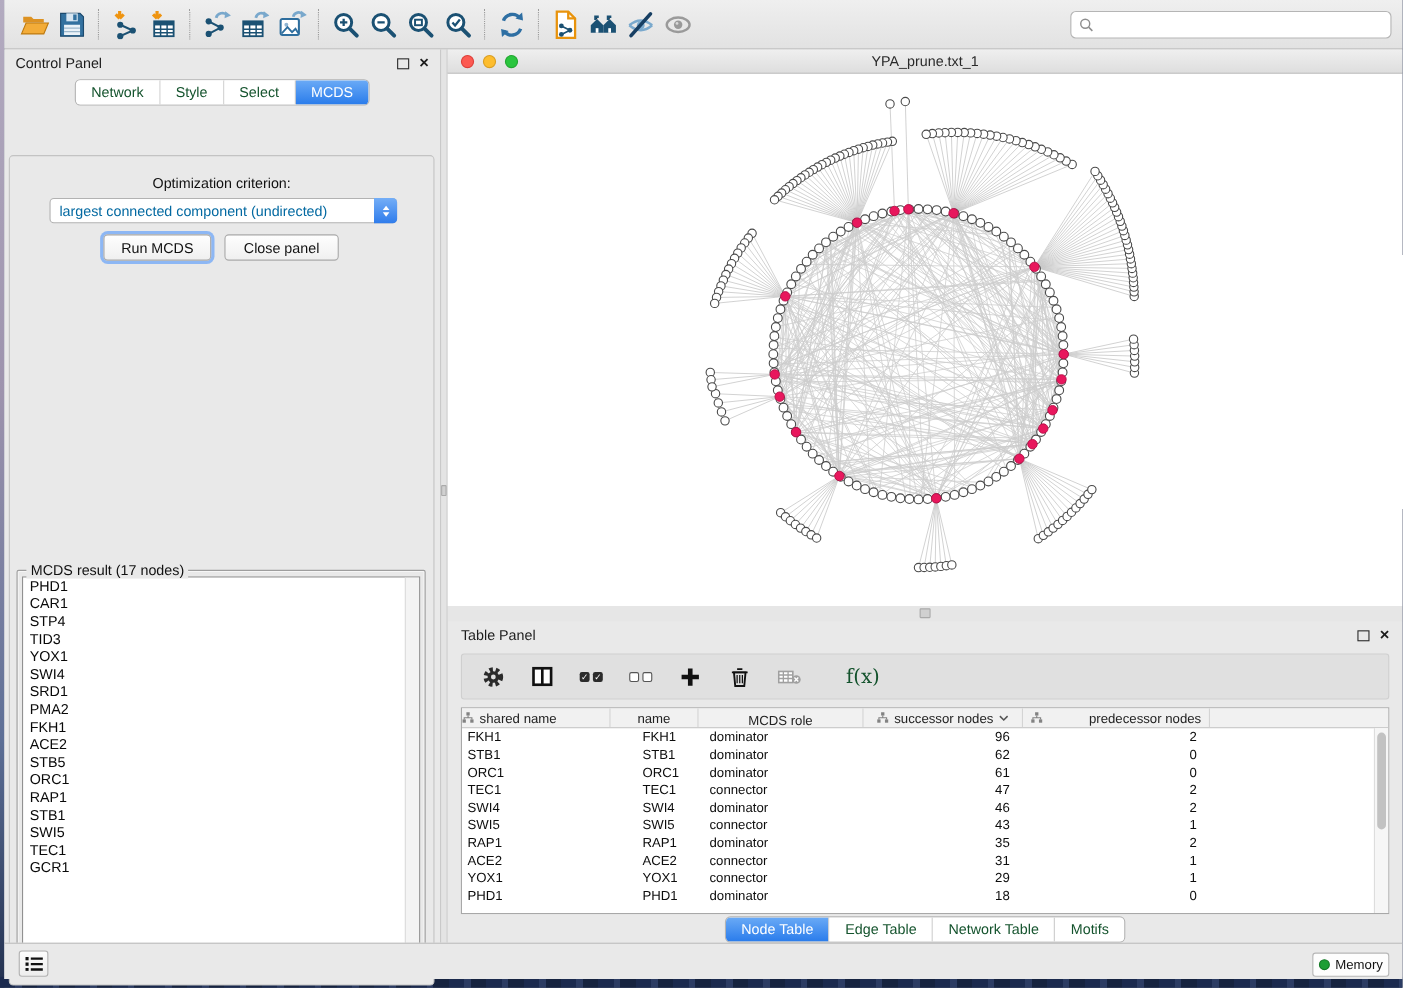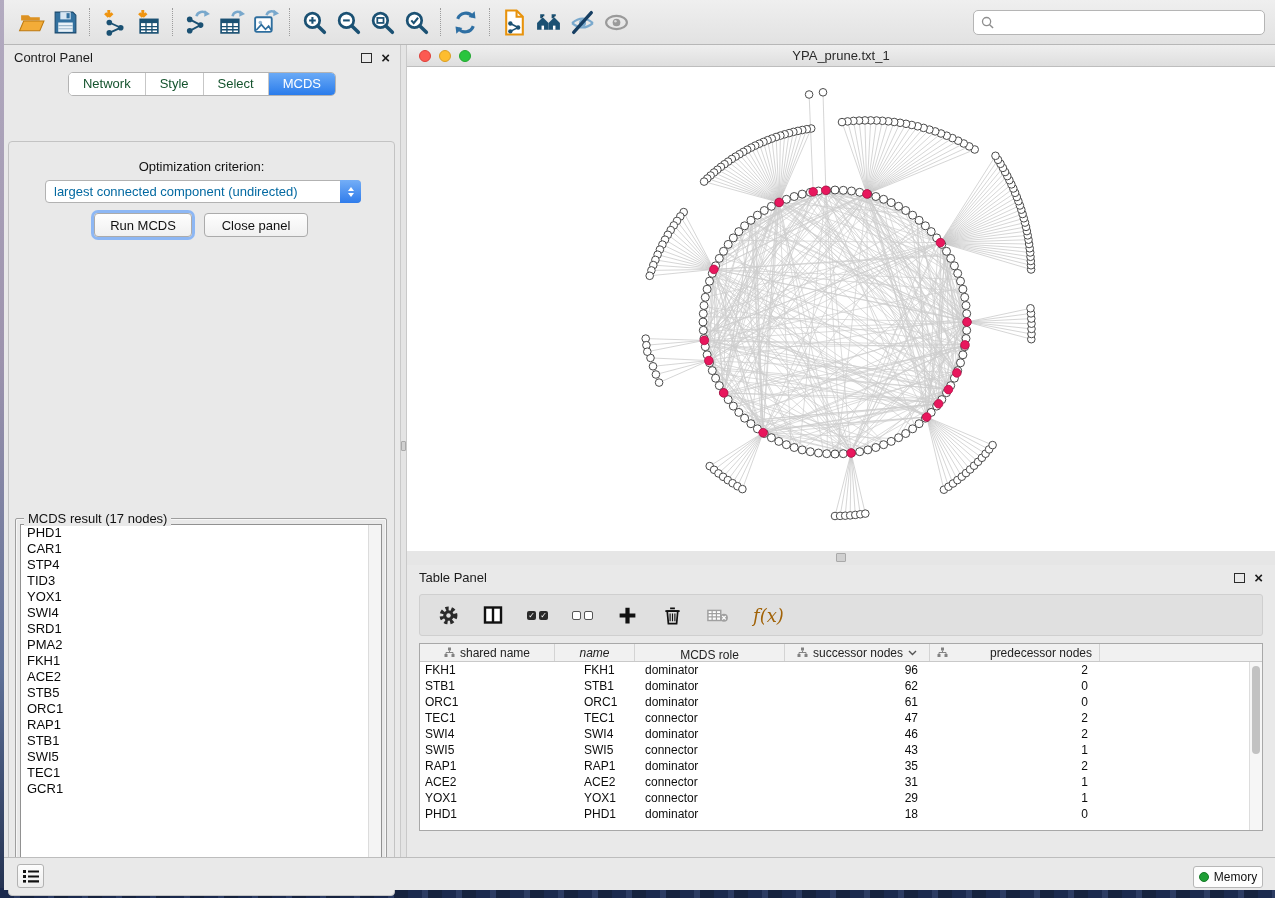--- a/index.html
+++ b/index.html
@@ -86,21 +86,21 @@
   
   .table-panel { position:absolute; left:0; top:520px; width:868px; height:292px; background:#e9e9e9; }
   .tp-titlebar { height:25px; display:flex; align-items:center; padding:0 12px; font-size:13px; color:#1c1c1c; }
   .tp-toolbar { position:absolute; left:12px; top:29px; width:844px; height:42px; background:#e0e0e0;
     border:1px solid #cfcfcf; border-radius:3px; display:flex; align-items:center; padding-left:18px; gap:24px; }
   .tpi { display:flex; align-items:center; }
   .chkpair { display:flex; gap:3px; }
   .cbx { width:9px; height:9px; border-radius:2px; }
   .cbx.on { background:#2b2b2b; color:#fff; font-size:8px; line-height:9px; text-align:center; }
   .cbx.off { border:1.6px solid #555; background:#fff; }
-  .fx { font-family:"DejaVu Serif","Liberation Serif",serif; font-style:italic; font-size:18px; color:#a16207; }
+  .fx { font-family:"DejaVu Serif","Liberation Serif",serif; font-size:18px; color:#14532d;margin-left:16px; }
 
   .tp-table { position:absolute; left:12px; top:78px; width:844px; height:188px; background:#fff; border:1px solid #a8a8a8; }
   .thead { display:flex; height:18px; background:#f1f1f1; border-bottom:1px solid #c9c9c9; }
   .th { display:flex; align-items:center; justify-content:center; gap:5px; font-size:12px; color:#222;
     border-right:1px solid #d4d4d4; }
   .th svg.tree { width:11px; height:11px; }
   .tbody { position:relative; }
   .tr { display:flex; height:16px; }
   .td { font-size:12px; color:#0d0d0d; line-height:16px; white-space:nowrap; overflow:hidden; }
   .c0 { width:135px; padding-left:5px; }
@@ -1172,30 +1172,30 @@
               <rect x="1" y="4" width="14" height="11" fill="#fff" stroke="#a0a0a0" stroke-width="1.6"></rect>
               <path d="M1 7.5h14M1 11h14M5.6 4v11M10.3 4v11" stroke="#a0a0a0" stroke-width="1.3"></path>
               <circle cx="18.5" cy="12" r="4.3" fill="#a0a0a0"></circle>
               <path d="M16.6 10.1l3.8 3.8M20.4 10.1l-3.8 3.8" stroke="#fff" stroke-width="1.4"></path>
             </svg>
           </span>
         <span class="tpi fx">f(x)</span>
       </div>
       <div class="tp-table">
         <div class="thead" id="tbl-head">
-            <div class="th c0" style="padding: 0px; justify-content: center; text-align: center;">
+            <div class="th c0" style="padding: 0px; justify-content: flex-start; text-align: center;">
               <svg class="tree" viewBox="0 0 11 11">
                 <rect x="4" y="0.5" width="3" height="3" fill="#828282"></rect>
                 <rect x="0.5" y="7" width="3" height="3" fill="#828282"></rect>
                 <rect x="7.5" y="7" width="3" height="3" fill="#828282"></rect>
                 <path d="M5.5 3.5v2M2 7V5.5h7V7" fill="none" stroke="#828282" stroke-width="1"></path>
               </svg>
               <span>shared name</span>
             </div>
-            <div class="th c1" style="padding: 0px; justify-content: center; text-align: left; font-style: italic;">
+            <div class="th c1" style="padding: 0px; justify-content: center; text-align: left;">
               <span>name</span>
             </div>
             <div class="th c2" style="padding: 0px; justify-content: center; text-align: center; flex-direction: column;">
               <svg class="tree" viewBox="0 0 11 11">
                 <rect x="4" y="0.5" width="3" height="3" fill="#828282"></rect>
                 <rect x="0.5" y="7" width="3" height="3" fill="#828282"></rect>
                 <rect x="7.5" y="7" width="3" height="3" fill="#828282"></rect>
                 <path d="M5.5 3.5v2M2 7V5.5h7V7" fill="none" stroke="#828282" stroke-width="1"></path>
               </svg>
               <span>MCDS role</span>
@@ -1291,20 +1291,28 @@
               <div class="td c1">PHD1</div>
               <div class="td c2">dominator</div>
               <div class="td c3">18</div>
               <div class="td c4">0</div>
             </div>
             <div class="tbl-scroll">
               <div class="tbl-thumb"></div>
             </div>
         </div>
       </div>
+      <div class="tp-tabs">
+        <div class="seg-group" id="tp-tabs">
+            <div class="tab active">Node Table</div>
+            <div class="tab">Edge Table</div>
+            <div class="tab">Network Table</div>
+            <div class="tab">Motifs</div>
+          </div>
+      </div>
     </div>
   </div>
 
   <div class="status-bar">
     <div class="sb-left-btn">
       <svg width="16" height="14" viewBox="0 0 16 14">
           <rect x="0" y="1" width="3" height="3" fill="#111"></rect>
           <rect x="0" y="6" width="3" height="3" fill="#111"></rect>
           <rect x="0" y="11" width="3" height="2.6" fill="#111"></rect>
           <path d="M5 2.5h11M5 7.5h11M5 12.3h11" stroke="#111" stroke-width="2.2"></path>

